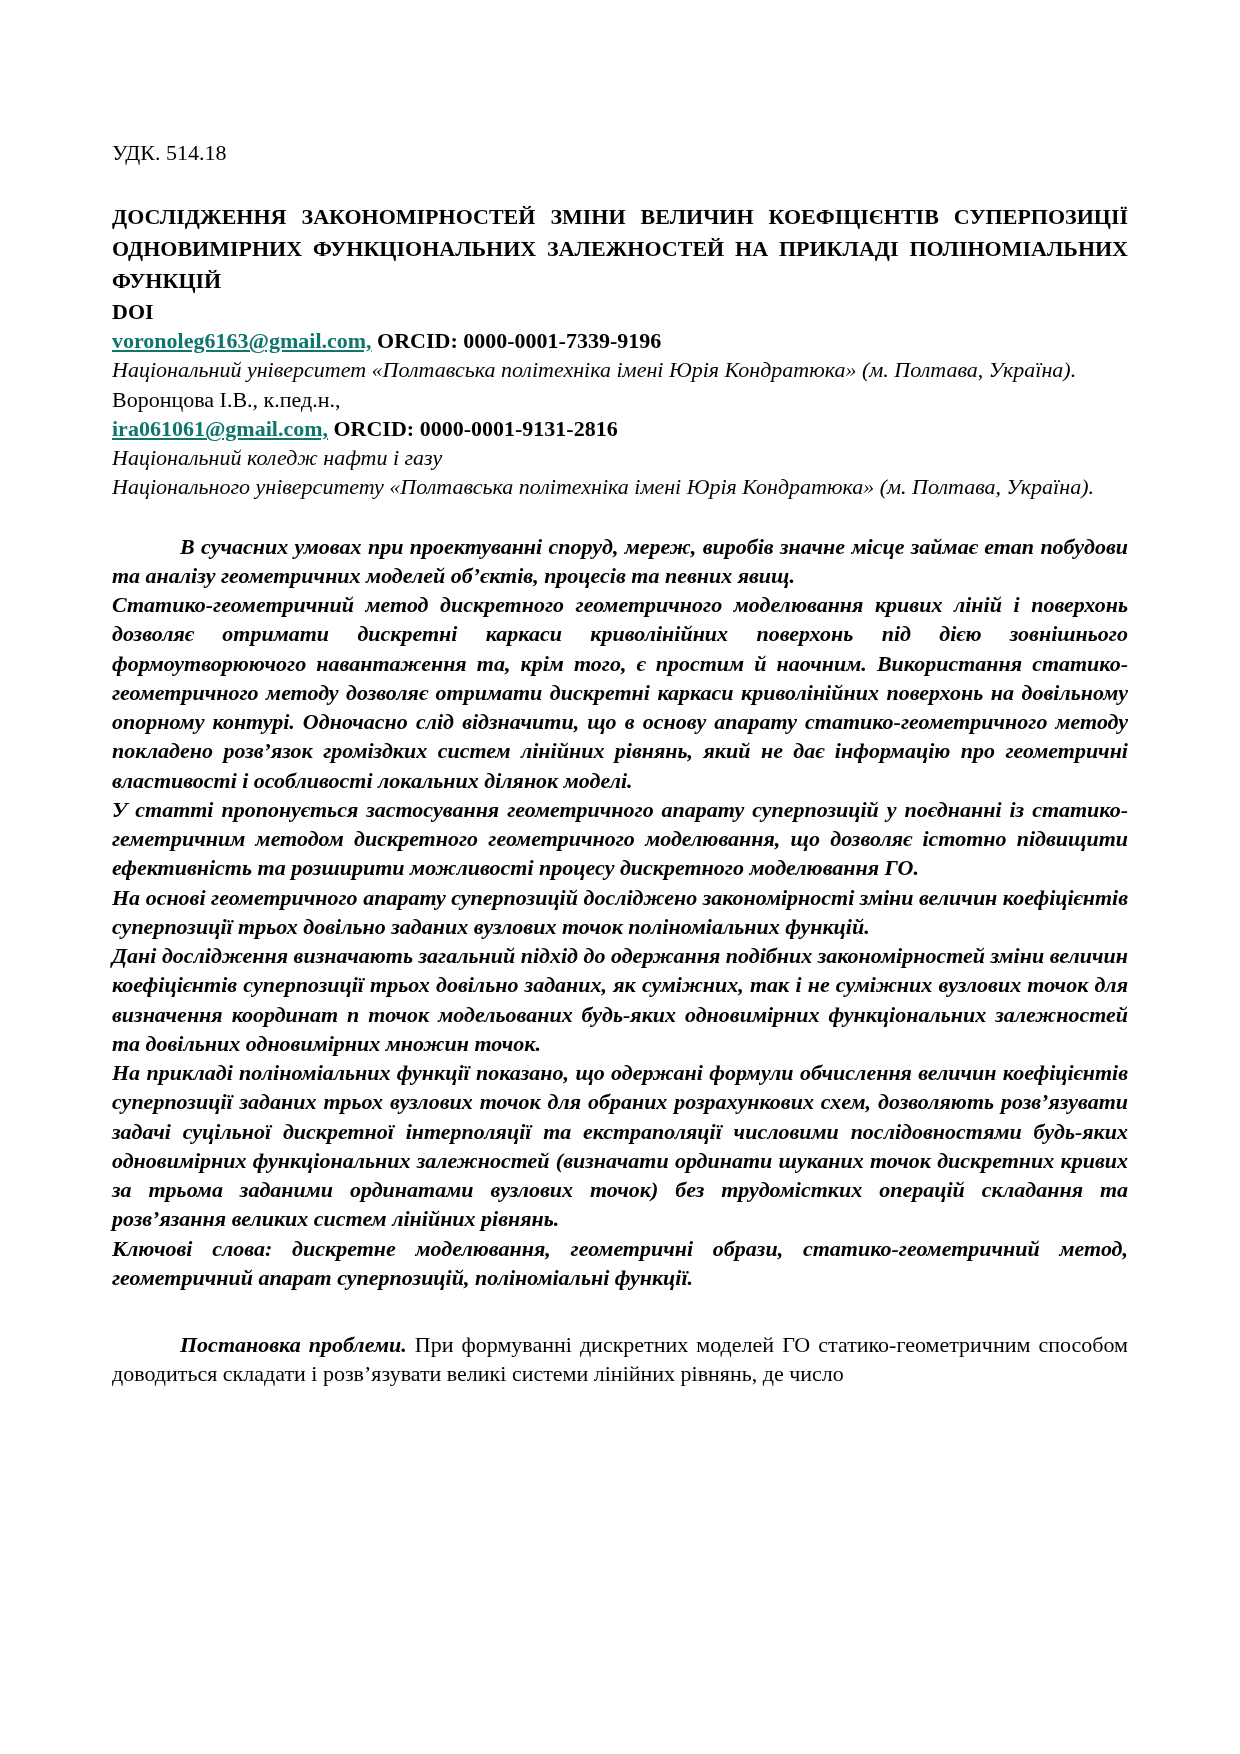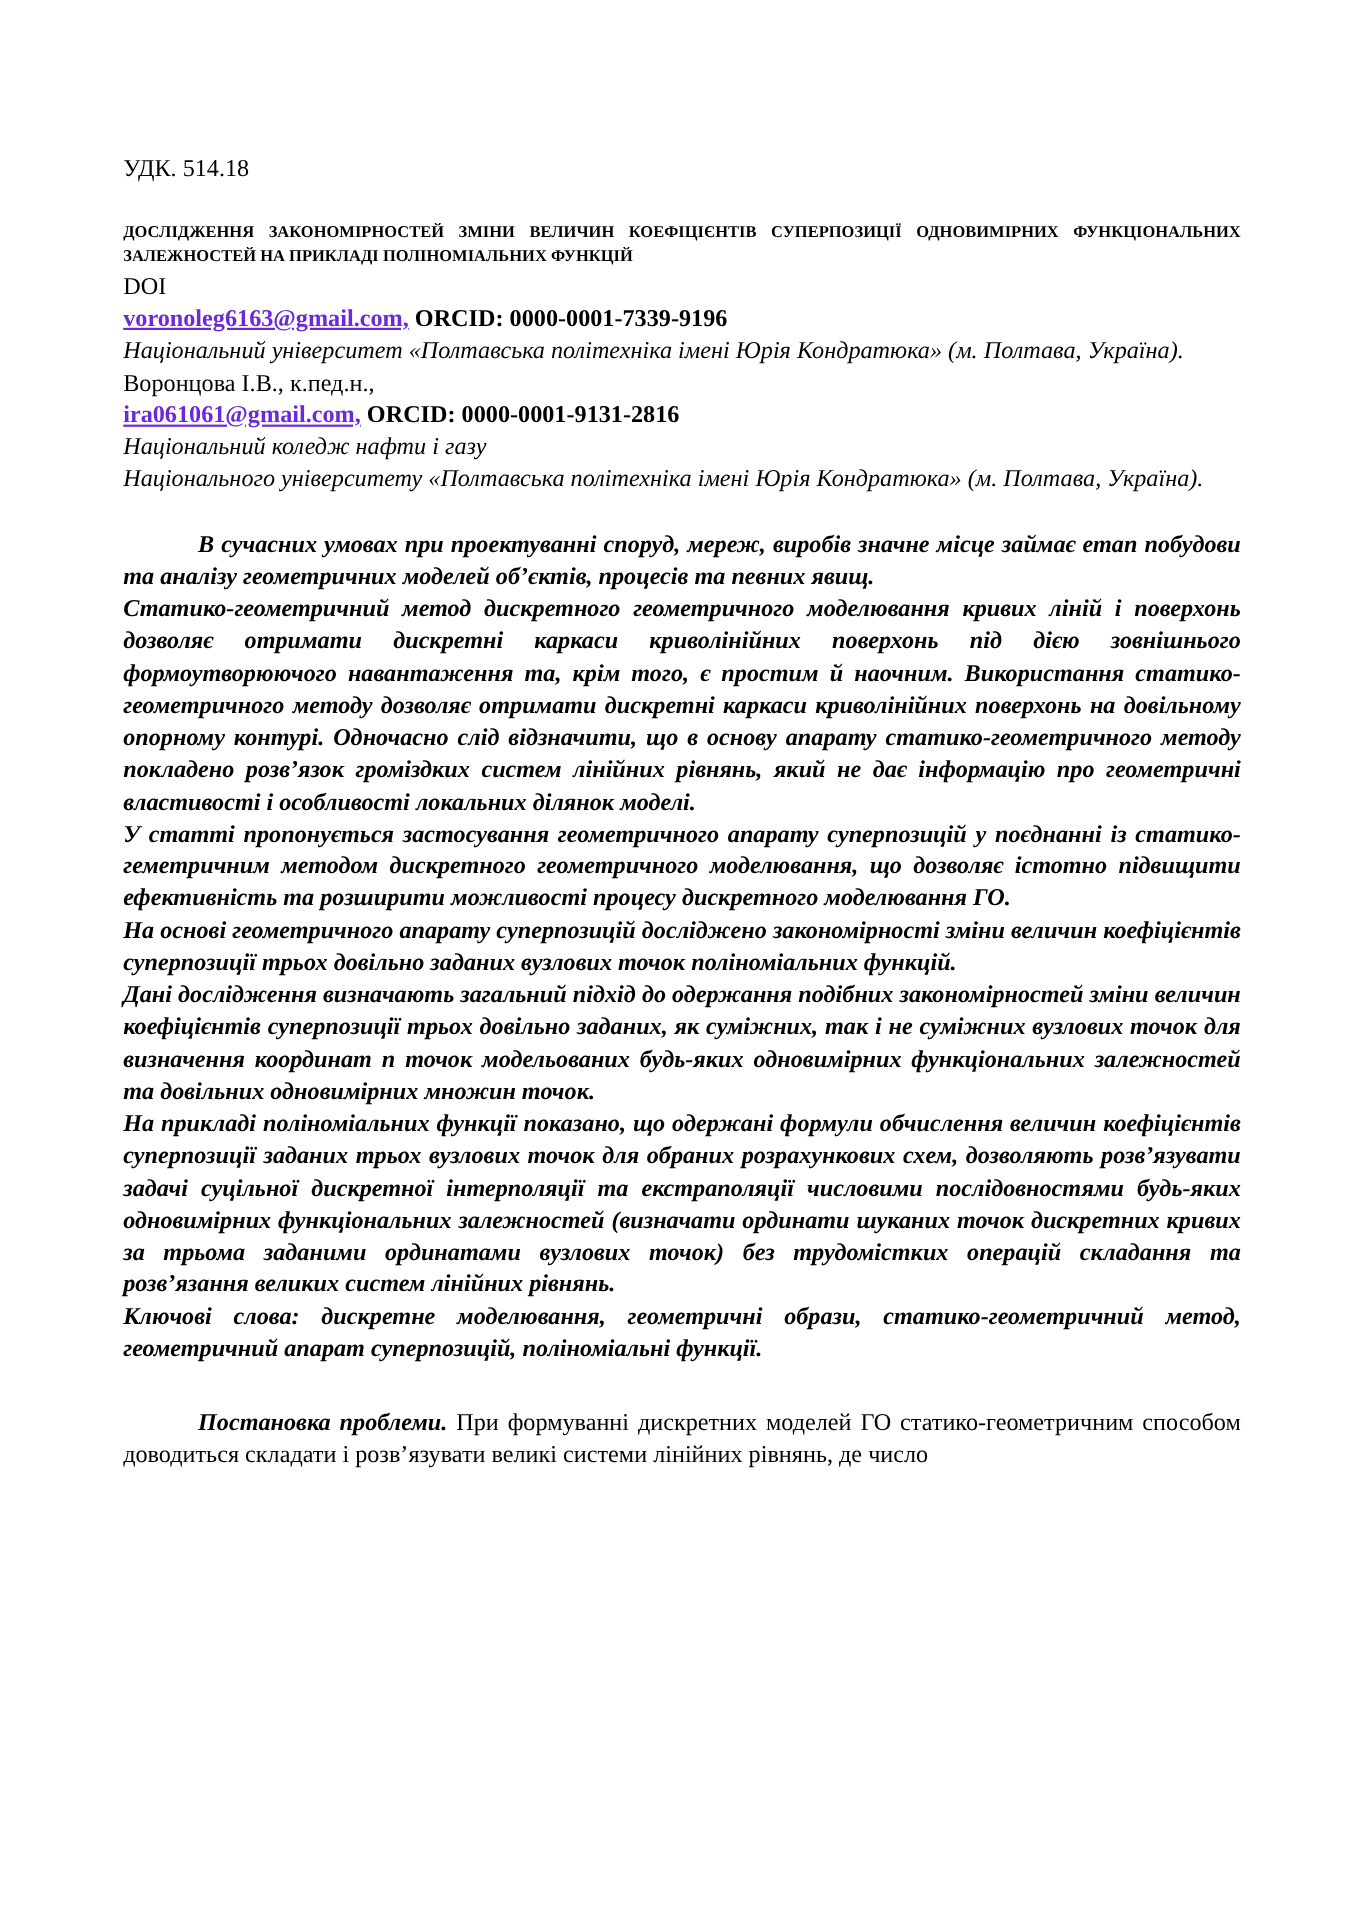--- a/index.html
+++ b/index.html
@@ -12,31 +12,31 @@
     padding: 138px 112px 60px 112px;
     font-family: "Liberation Serif", serif;
     font-size: 22px;
     line-height: 1.33;
     color: #000000;
     overflow: hidden;
   }
   p { margin: 0; }
   .udk { margin: 0 0 34px 0; }
   .title {
-    font-size: 15px;
+    font-size: 22px;
     font-weight: bold;
     line-height: 1.45;
     text-align: justify;
     margin: 0;
   }
-  .doi-line { margin: 0; }
+  .doi-line { margin: 0; font-weight: bold; }
   .author-name { margin: 0; }
   .contact-line { margin: 0; }
   .email-link {
-    color: #6d28d9;
+    color: #0f766e;
     font-weight: bold;
     text-decoration: underline;
     cursor: pointer;
   }
   .orcid { font-weight: bold; }
   .affiliation {
     font-style: italic;
     text-align: justify;
   }
   .abstract { margin-top: 30px; }

